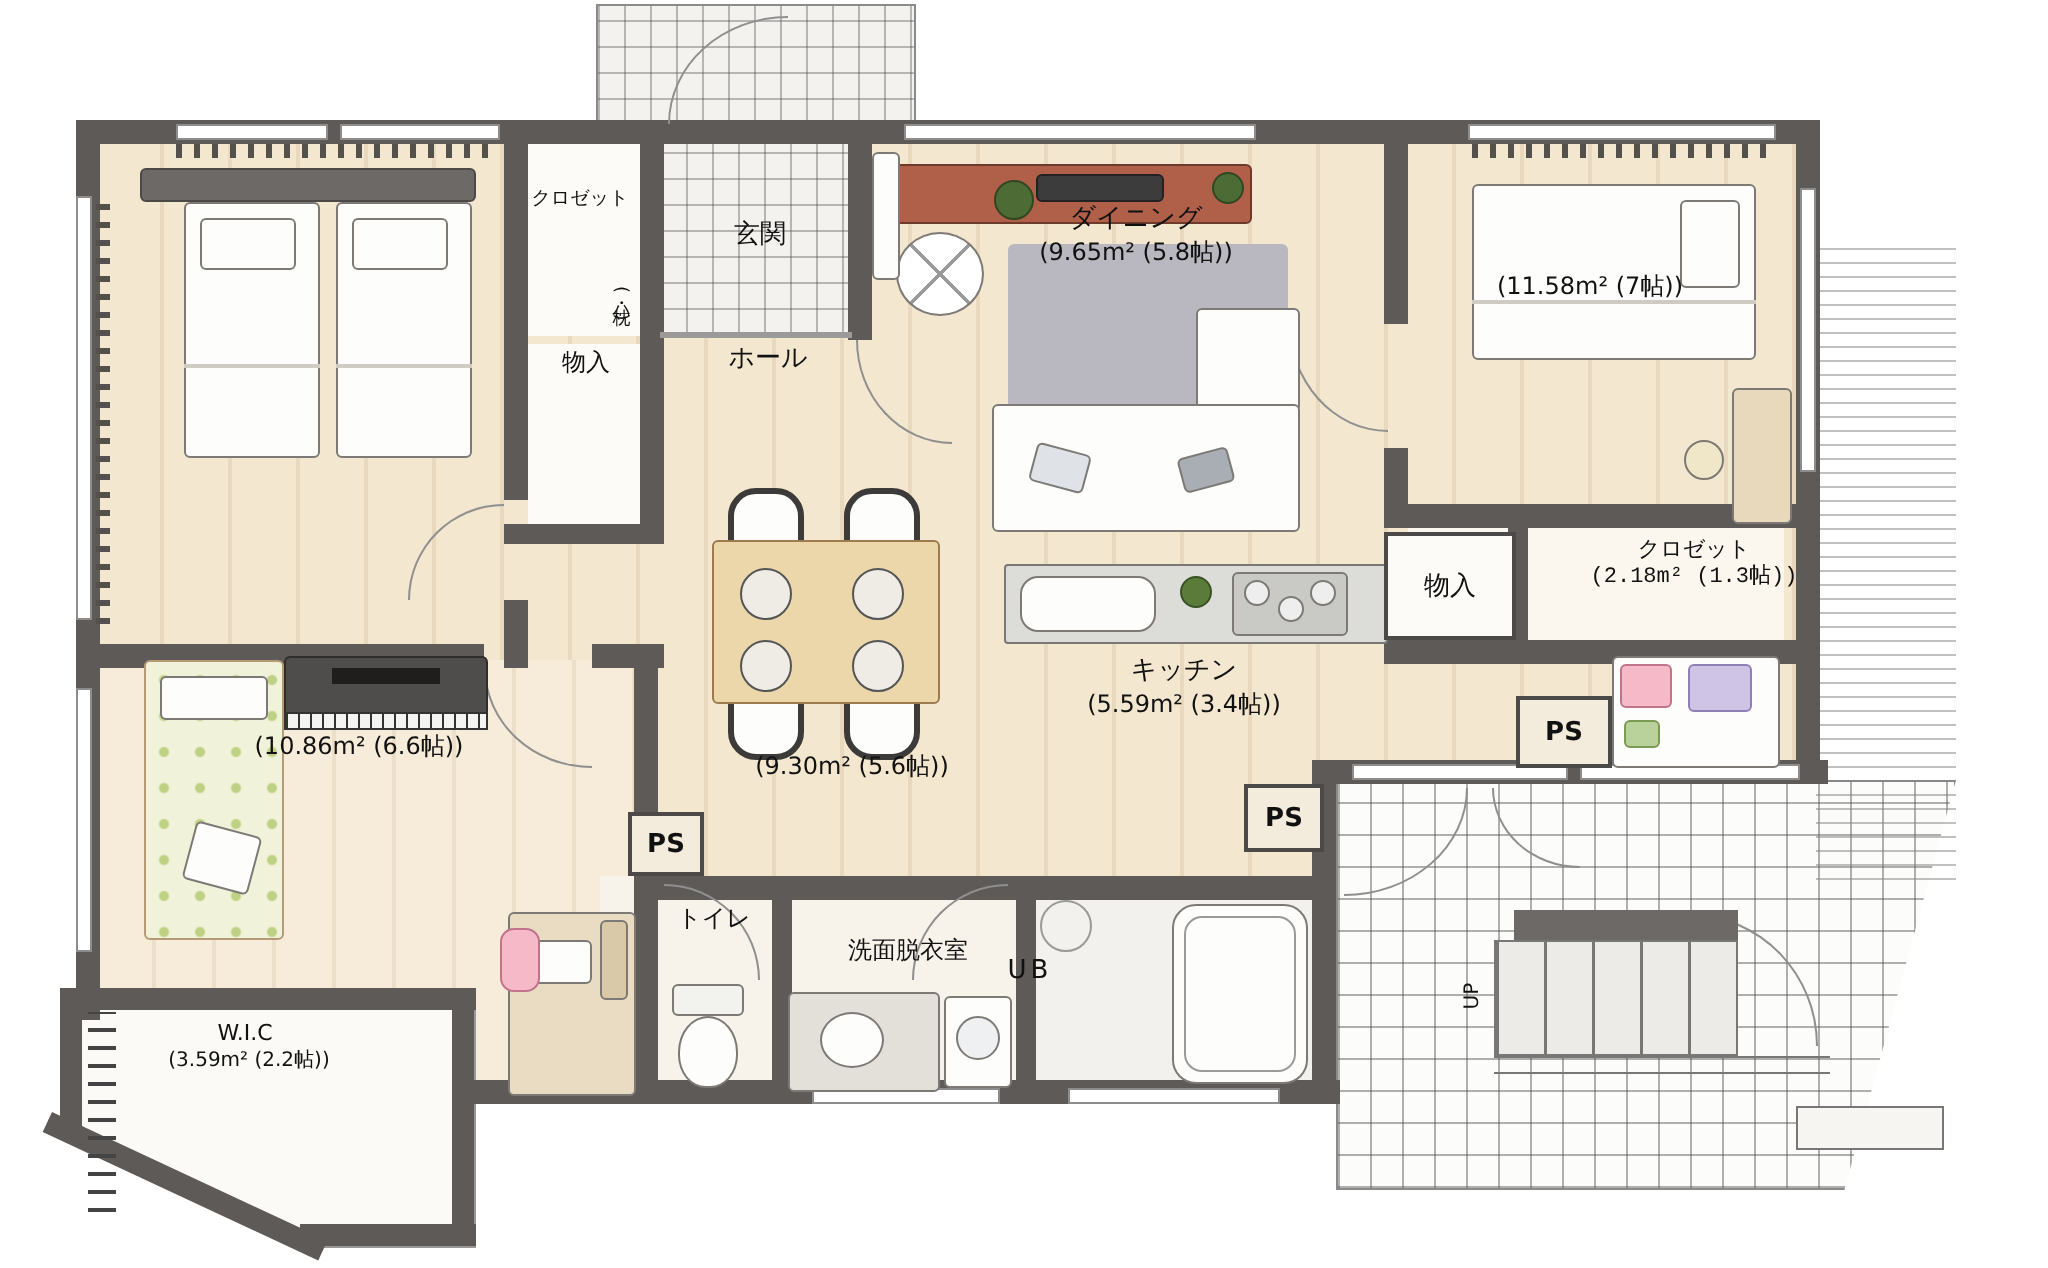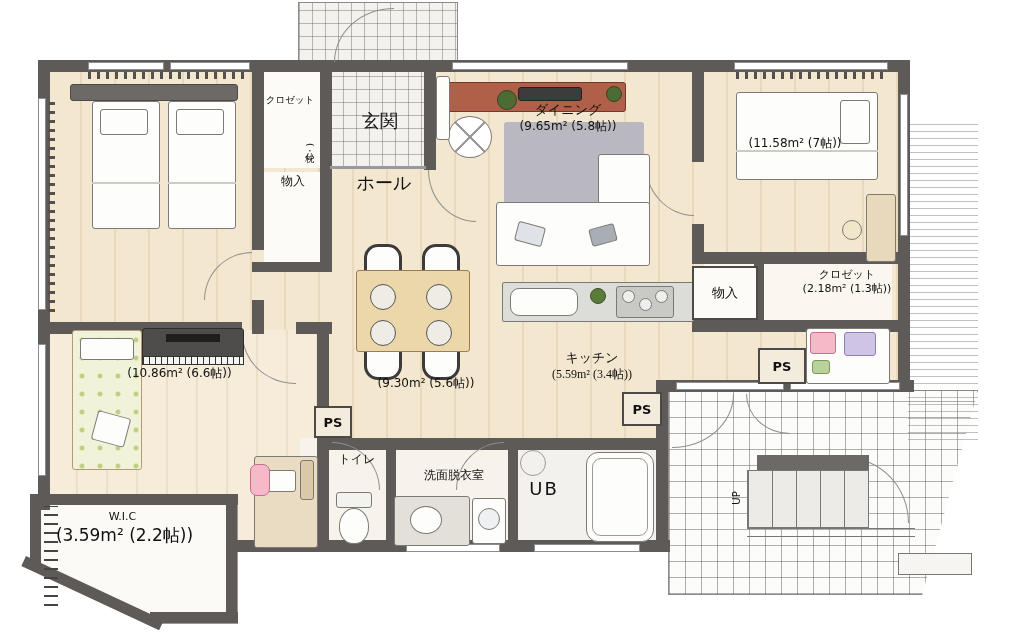--- a/index.html
+++ b/index.html
@@ -35,21 +35,21 @@
   
   .fur{position:absolute;box-sizing:border-box;background:#fdfdfb;border:1.4px solid #7d7a76;border-radius:3px;}
   .dark{background:#6c6966;border-color:#4c4a48;}
   .circle{border-radius:50%;}
   .box{position:absolute;box-sizing:border-box;border:2px solid #4c4a48;background:#f3ecdd;
        display:flex;align-items:center;justify-content:center;font-size:13px;font-weight:bold;}
   
   .rlabel{position:absolute;text-align:center;line-height:1.3;}
   .rname{font-size:13px;}
   .rarea{font-size:12px;}
-  .slabel{position:absolute;text-align:center;font-size:18px;line-height:1.2;}
+  .slabel{position:absolute;text-align:center;font-size:13px;line-height:1.2;}
   .vert{writing-mode:vertical-rl;}
 </style>
 </head>
 <body>
 
 <div class="canvas">
 
   <div class="abs wood" style="left:46px;top:70px;width:858px;height:385px;"></div>
   <div class="abs wood2" style="left:46px;top:330px;width:282px;height:218px;"></div>
   <div class="abs waterfloor" style="left:300px;top:438px;width:366px;height:112px;"></div>
@@ -214,39 +214,39 @@
 
   <div class="rlabel" style="left:478px;top:102px;width:180px;">
     <div class="rname">ダイニング</div>
     <div class="rarea">(9.65m² (5.8帖))</div>
   </div>
   <div class="rlabel" style="left:700px;top:136px;width:190px;">
     <div class="rarea">(11.58m² (7帖))</div>
   </div>
   <div class="rlabel" style="left:752px;top:268px;width:190px;">
     <div class="rname" style="font-size:11px;">クロゼット</div>
-    <div class="rarea" style="font-size:11px;">(2.18m² (1.3帖))</div>
-  </div>
-  <div class="rlabel" style="left:502px;top:350px;width:180px;font-family:Liberation Serif, serif;">
+    <div class="rarea" style="font-size:11px;font-family:Liberation Mono, monospace;">(2.18m² (1.3帖))</div>
+  </div>
+  <div class="rlabel" style="left:502px;top:328px;width:180px;">
     <div class="rname">キッチン</div>
     <div class="rarea">(5.59m² (3.4帖))</div>
   </div>
   <div class="rlabel" style="left:342px;top:376px;width:168px;">
     <div class="rarea">(9.30m² (5.6帖))</div>
   </div>
   <div class="rlabel" style="left:82px;top:366px;width:195px;">
     <div class="rarea">(10.86m² (6.6帖))</div>
   </div>
   <div class="rlabel" style="left:30px;top:510px;width:165px;">
     <div class="rname" style="font-size:11px;margin-left:20px;">W.I.C</div>
-    <div class="rarea" style="font-size:17px;margin-left:24px;">(3.59m² (2.2帖))</div>
+    <div class="rarea" style="font-size:10px;margin-left:24px;">(3.59m² (2.2帖))</div>
   </div>
 
   <div class="slabel" style="left:348px;top:110px;width:64px;">玄関</div>
   <div class="slabel" style="left:338px;top:172px;width:92px;">ホール</div>
   <div class="slabel" style="left:262px;top:174px;width:62px;font-size:12px;">物入</div>
   <div class="slabel" style="left:258px;top:94px;width:64px;font-size:9.5px;">クロゼット</div>
   <div class="slabel vert" style="left:304px;top:112px;height:80px;font-size:9px;">(枕・ハ)</div>
   <div class="slabel" style="left:322px;top:452px;width:70px;font-size:12px;">トイレ</div>
   <div class="slabel" style="left:398px;top:468px;width:112px;font-size:12px;">洗面脱衣室</div>
-  <div class="slabel" style="left:524px;top:478px;width:40px;letter-spacing:2px;">UB</div>
+  <div class="slabel" style="left:495px;top:478px;width:40px;letter-spacing:2px;">UB</div>
 
 </div>
 
 </body></html>

